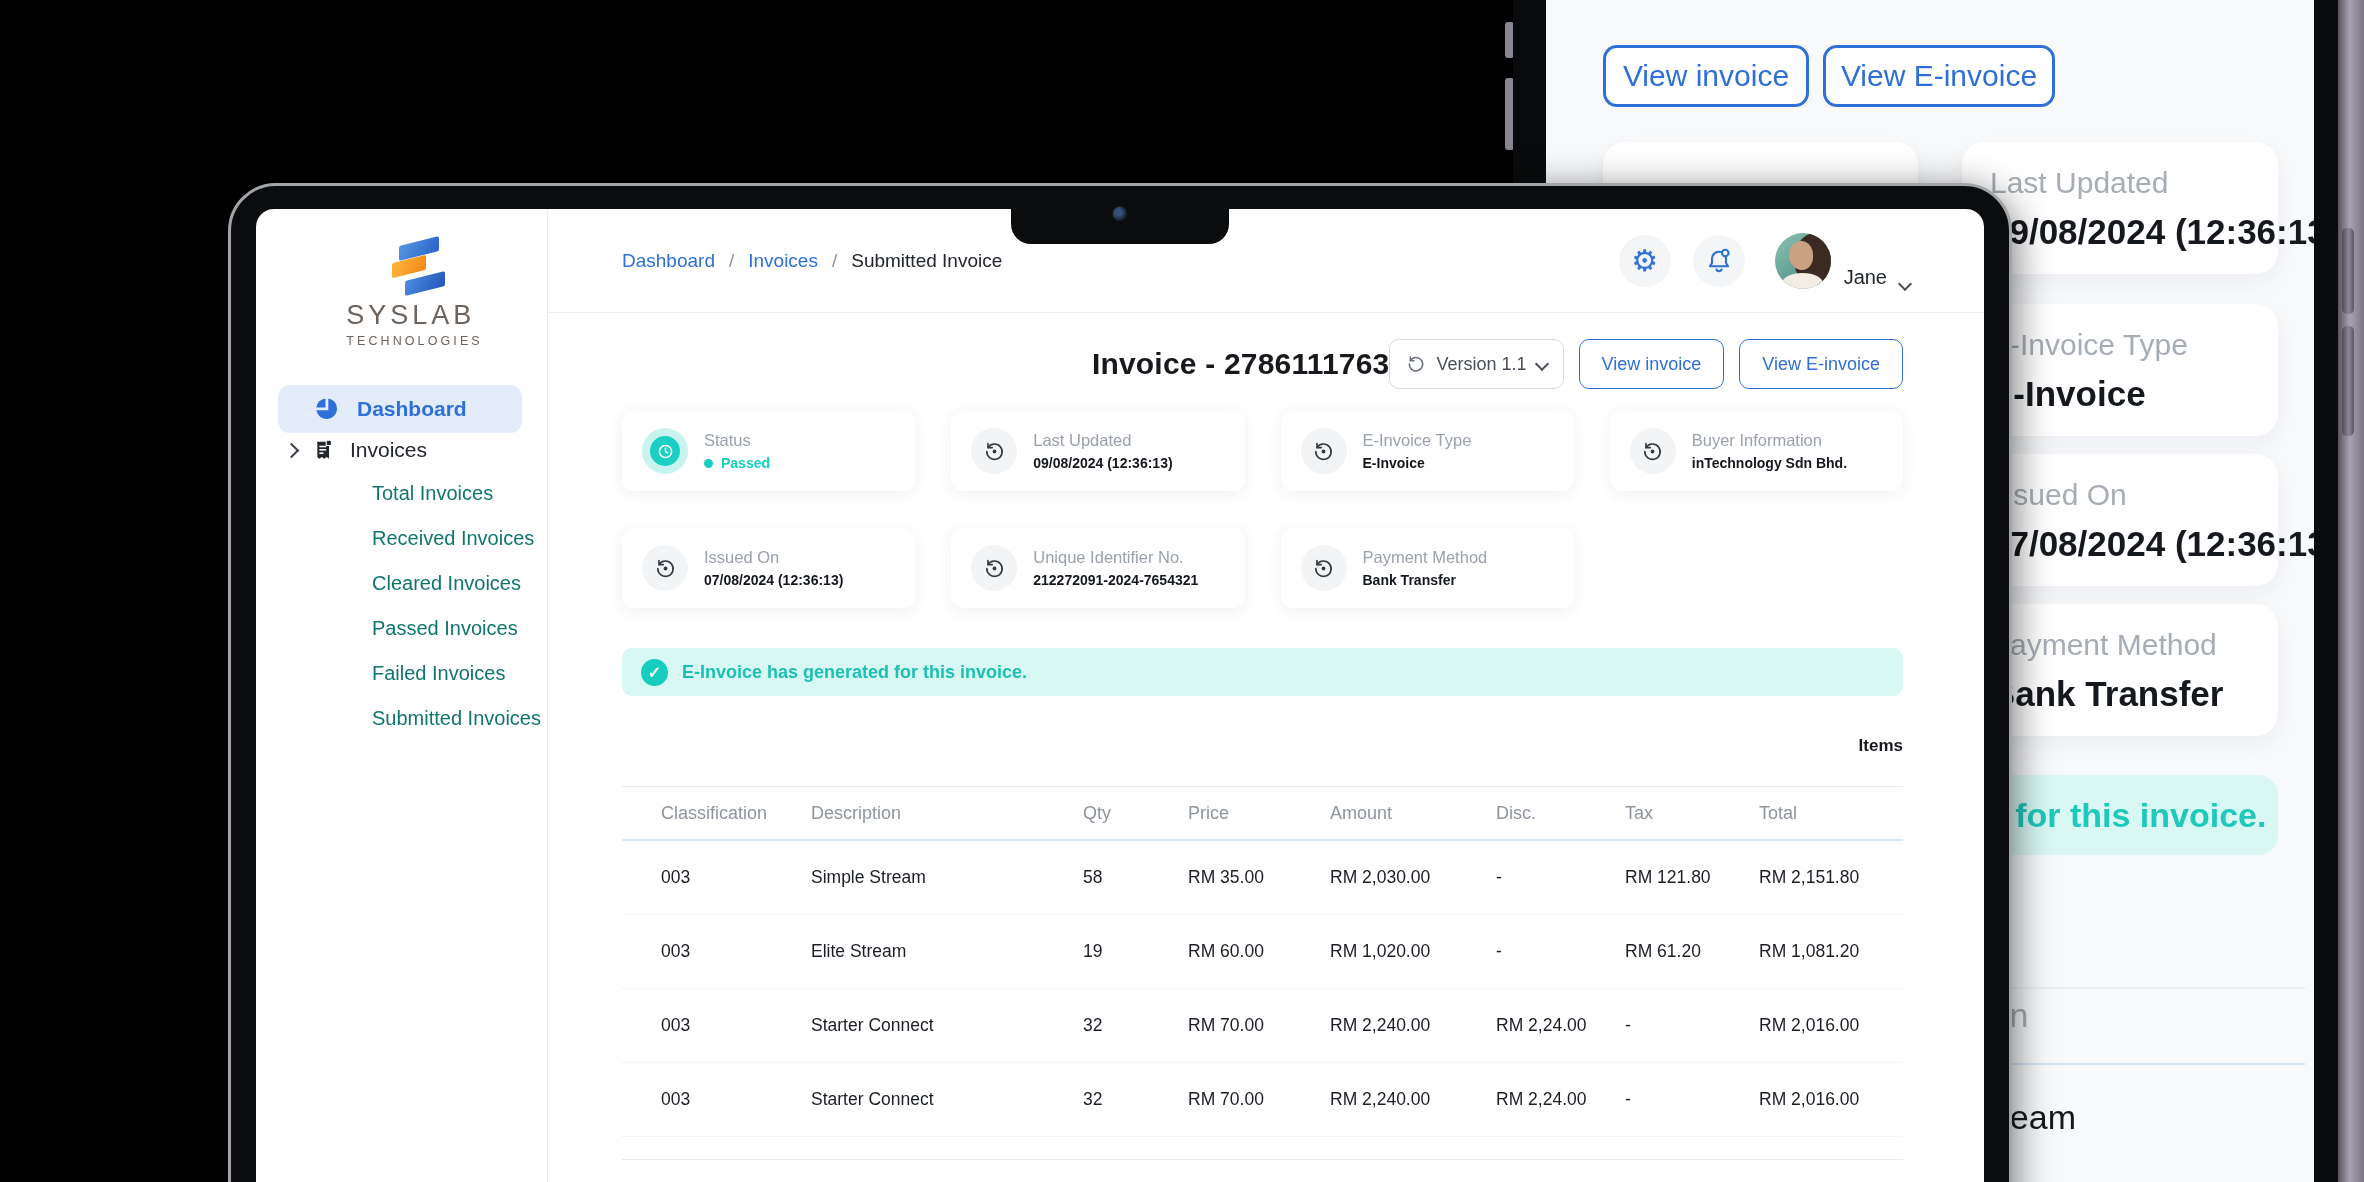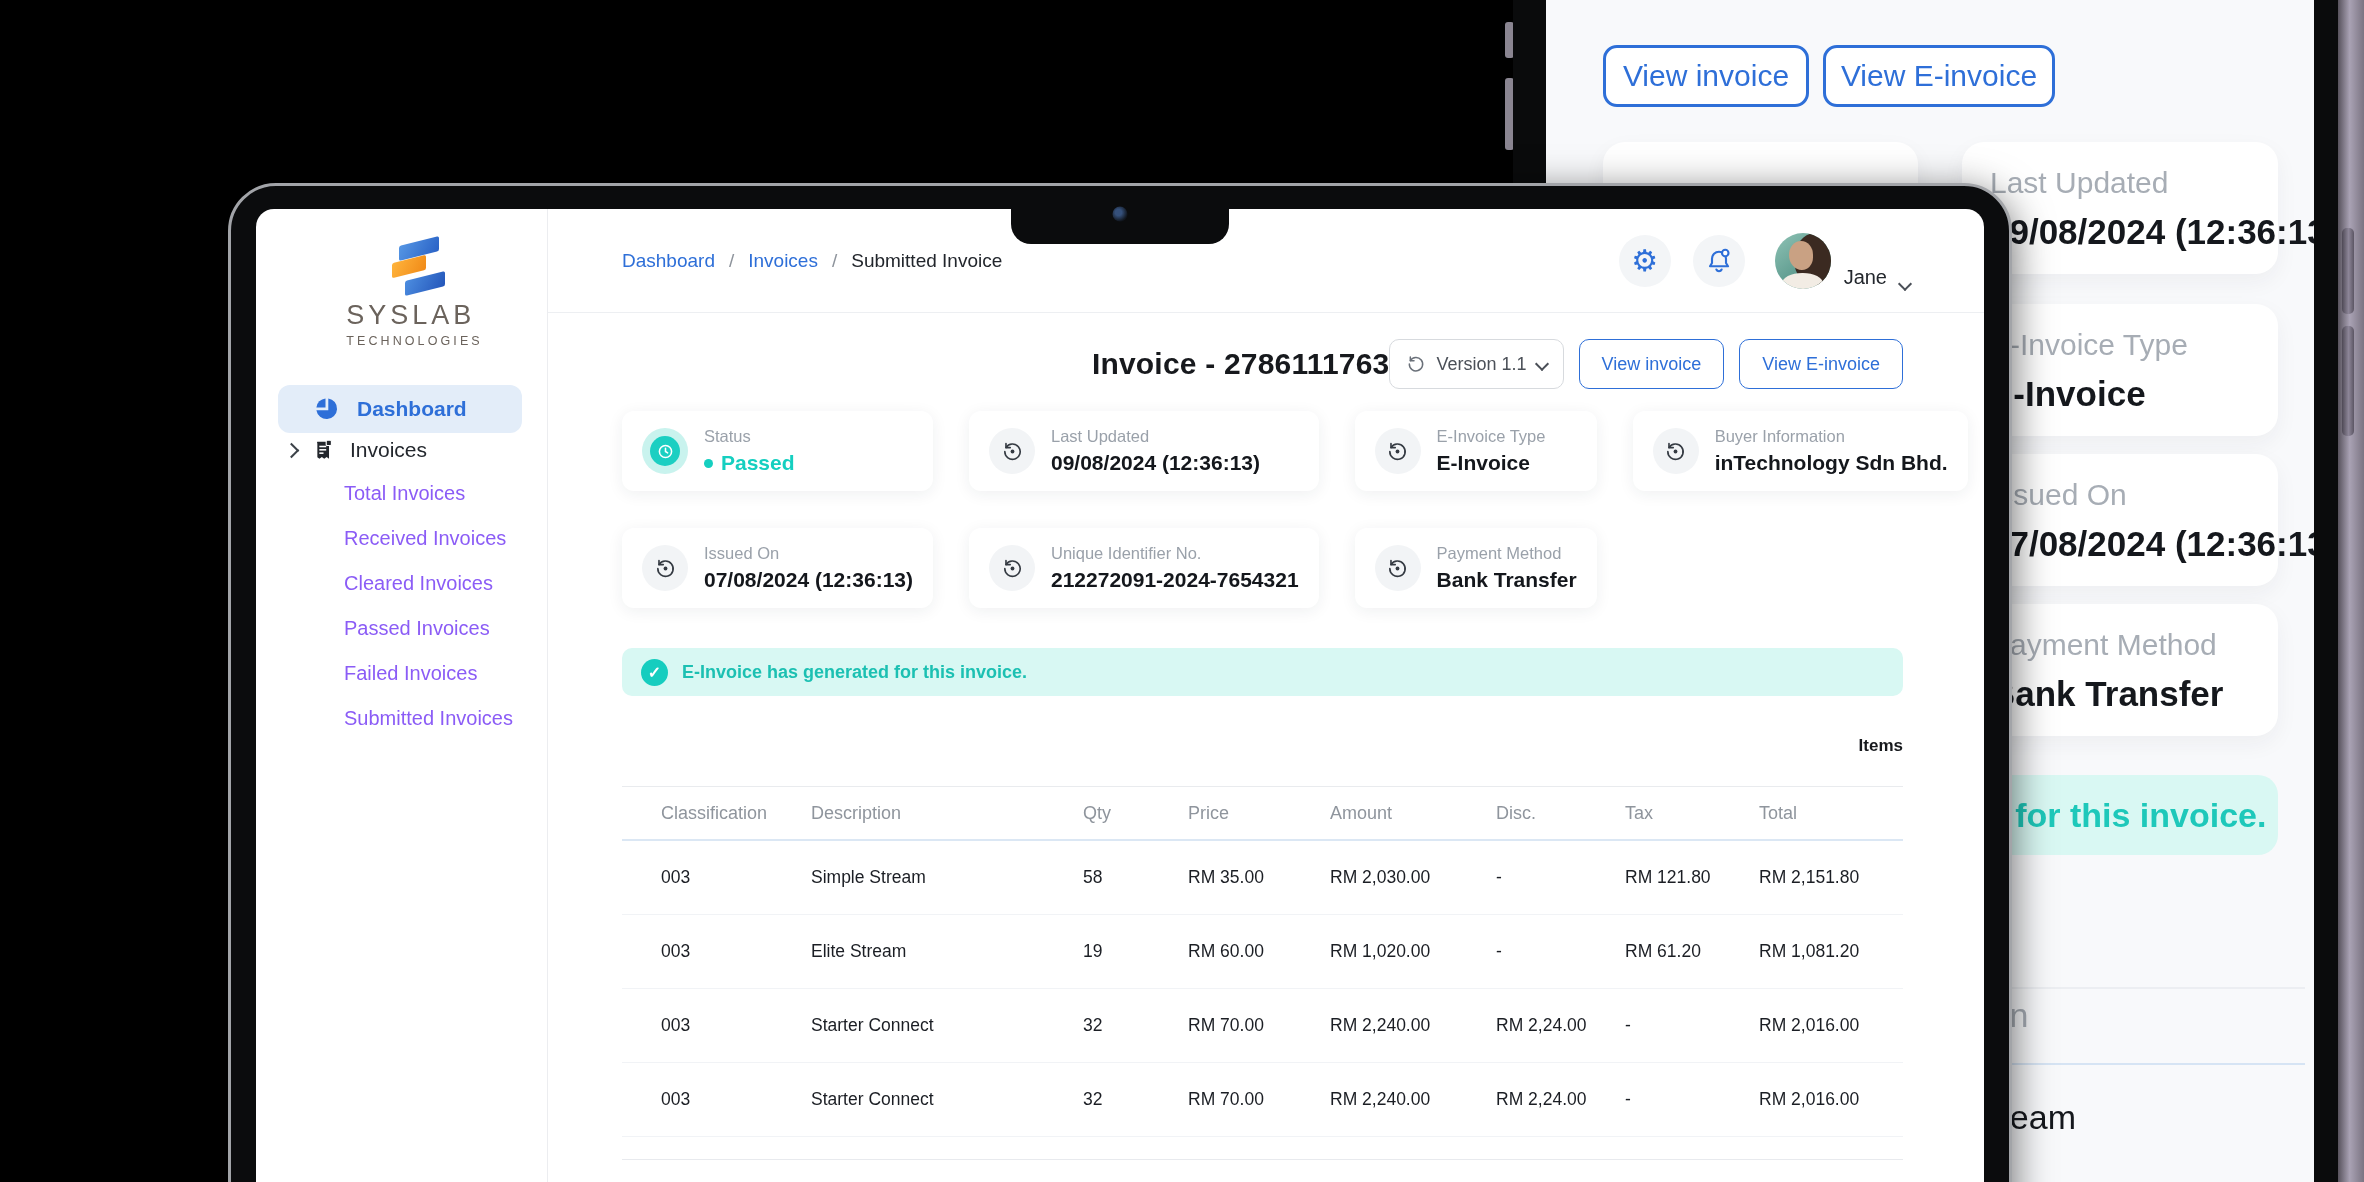--- a/index.html
+++ b/index.html
@@ -50,21 +50,21 @@
   .logo-text .lt2{font-size:12.5px;letter-spacing:3.1px;color:#6b635c;margin-top:3px;}
   .nav-pill{margin:37px 25px 0 22px;height:48px;border-radius:12px;background:#e3edf9;
             display:flex;align-items:center;gap:17px;padding-left:36px;cursor:pointer;}
   .nav-pill span{font-size:21px;font-weight:600;color:#2e6fd8;}
   .nav-invoices{display:flex;align-items:center;gap:14px;padding-left:30px;height:34px;margin-top:0;cursor:pointer;}
   .nav-invoices span.lbl{font-size:21px;color:#23272d;font-weight:500;}
   .chev{display:inline-block;width:9px;height:9px;border-right:2.2px solid #3c4249;border-bottom:2.2px solid #3c4249;}
   .chev.right{transform:rotate(-45deg);}
   .chev.down{transform:rotate(45deg);width:8px;height:8px;border-color:#4a4f57;}
   .subnav{margin-top:4px;}
-  .subnav div{height:45px;display:flex;align-items:center;padding-left:88px;font-size:20px;color:#8b5cf6;cursor:pointer;}
+  .subnav div{height:45px;display:flex;align-items:center;padding-left:116px;font-size:20px;color:#0f766e;cursor:pointer;}
 
   
   .main{flex:1;display:flex;flex-direction:column;min-width:0;}
   .topbar{height:104px;flex:0 0 104px;border-bottom:1px solid #edeff2;display:flex;align-items:center;
           justify-content:space-between;padding:0 74px;box-sizing:border-box;}
   .crumbs{display:flex;align-items:center;gap:14px;font-size:19px;}
   .crumbs a{color:#2e6fd8;cursor:pointer;}
   .crumbs .sep{color:#8d939b;}
   .crumbs .cur{color:#22262c;}
   .hright{display:flex;align-items:center;gap:22px;}
@@ -90,21 +90,21 @@
   .btn.blue{border:1.8px solid #2e6fd8;color:#2e6fd8;font-size:18px;font-weight:500;padding:0 22px;}
 
   .cards{display:grid;grid-template-columns:repeat(4,1fr);column-gap:36px;row-gap:37px;margin-top:22px;}
   .icard{height:80px;background:#fff;border-radius:12px;box-shadow:0 3px 16px rgba(25,39,62,.07);
          display:flex;align-items:center;gap:16px;padding:0 20px;box-sizing:border-box;}
   .ic-circle{width:46px;height:46px;border-radius:50%;background:#f2f4f6;display:flex;align-items:center;justify-content:center;flex:0 0 46px;}
   .ic-circle.teal{background:#c9f3ee;}
   .ic-inner{width:30px;height:30px;border-radius:50%;background:#1bcfc2;display:flex;align-items:center;justify-content:center;}
   .icard .tx{min-width:0;}
   .icard .lab{font-size:16.5px;color:#9aa1aa;white-space:nowrap;}
-  .icard .val{font-size:21px;font-weight:700;color:#14171c;margin-top:5px;white-space:nowrap;}
+  .icard .val{font-size:14px;font-weight:700;color:#14171c;margin-top:5px;white-space:nowrap;}
   .icard .val.teal{color:#15cfc0;display:flex;align-items:center;gap:8px;}
   .dot{width:9px;height:9px;border-radius:50%;background:#15cfc0;display:inline-block;}
 
   .banner{margin-top:40px;height:48px;border-radius:10px;background:#d8f8f3;display:flex;align-items:center;gap:14px;padding:0 19px;}
   .bcheck{width:27px;height:27px;border-radius:50%;background:#16cdbf;color:#fff;font-size:16px;font-weight:700;
           display:flex;align-items:center;justify-content:center;flex:0 0 27px;}
   .banner span.txt{font-size:18px;font-weight:700;color:#1cc0b2;}
 
   .items-h{margin-top:40px;font-size:17px;font-weight:800;color:#17191d;text-align:right;}
   .tbl{margin-top:30px;border-top:1px solid #e9ebee;}

